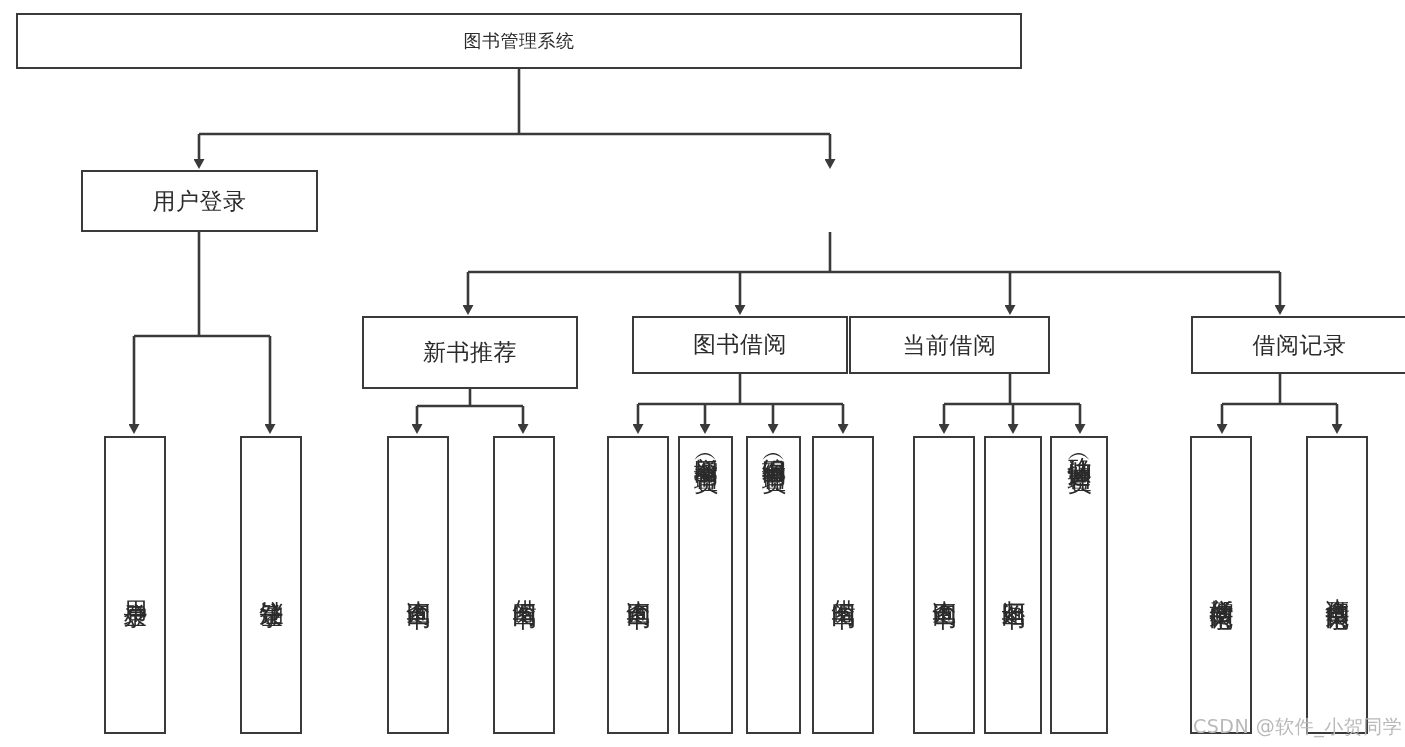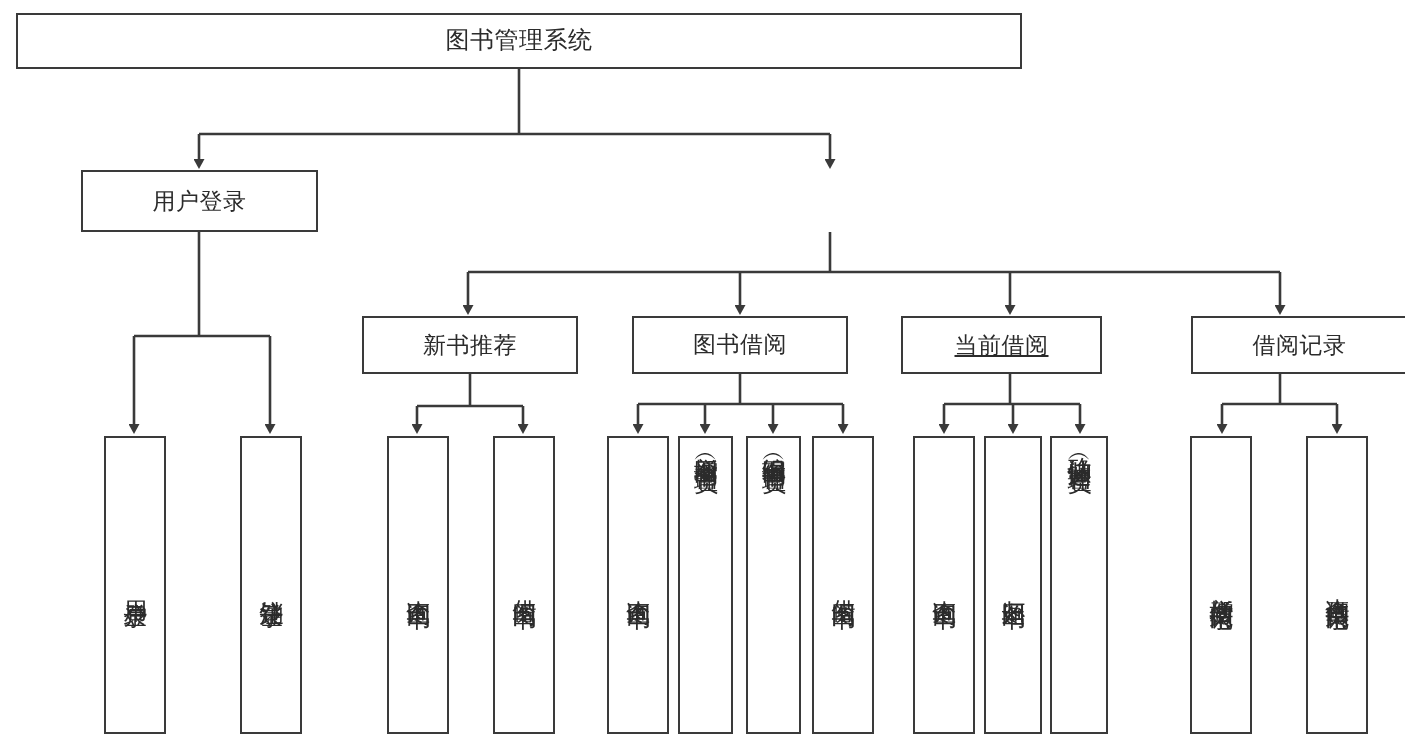--- a/index.html
+++ b/index.html
@@ -31,21 +31,21 @@
     display: block;
     text-align: center;
     line-height: 1.06;
     letter-spacing: 0.5px;
   }
   
   .h-node .label {
     font-size: 23px;
     white-space: nowrap;
   }
-  .root .label { font-size: 24px; }
+  .root .label { font-size: 18px; }
   
   .v-node {
     align-items: flex-start;
     justify-content: center;
     padding-top: 0;
   }
   .v-node .label {
     writing-mode: vertical-rl;
     text-orientation: upright;
     font-size: 24px;
@@ -129,27 +129,27 @@
   </svg>
 
   <div class="node h-node root" style="left:16px;top:13px;width:1006px;height:56px;">
     <span class="label">图书管理系统</span>
   </div>
 
   <div class="node h-node" style="left:81px;top:170px;width:237px;height:62px;">
     <span class="label">用户登录</span>
   </div>
 
-  <div class="node h-node" style="left:362px;top:316px;width:216px;height:58px;">
+  <div class="node h-node" style="left:362px;top:316px;width:216px;height:73px;">
     <span class="label">新书推荐</span>
   </div>
   <div class="node h-node" style="left:632px;top:316px;width:216px;height:58px;font-family:Liberation Serif, serif;">
     <span class="label">图书借阅</span>
   </div>
-  <div class="node h-node" style="left:901px;top:316px;width:201px;height:58px;text-decoration:underline;">
+  <div class="node h-node" style="left:849px;top:316px;width:201px;height:58px;">
     <span class="label">当前借阅</span>
   </div>
   <div class="node h-node" style="left:1172px;top:316px;width:217px;height:58px;margin-left:19px;">
     <span class="label">借阅记录</span>
   </div>
 
   <div class="node v-node centerv" style="left:104px;top:436px;width:62px;height:298px;">
     <span class="label">用户登录</span>
   </div>
   <div class="node v-node centerv" style="left:240px;top:436px;width:62px;height:298px;">
@@ -186,14 +186,15 @@
     <span class="label">确认归还（管理员）</span>
   </div>
 
   <div class="node v-node centerv" style="left:1190px;top:436px;width:62px;height:298px;">
     <span class="label">新增借阅记录</span>
   </div>
   <div class="node v-node centerv" style="left:1306px;top:436px;width:62px;height:298px;">
     <span class="label">查询借阅记录</span>
   </div>
 
+  <div class="watermark">CSDN @软件_小贺同学</div>
 
 </div>
 
 </body></html>

